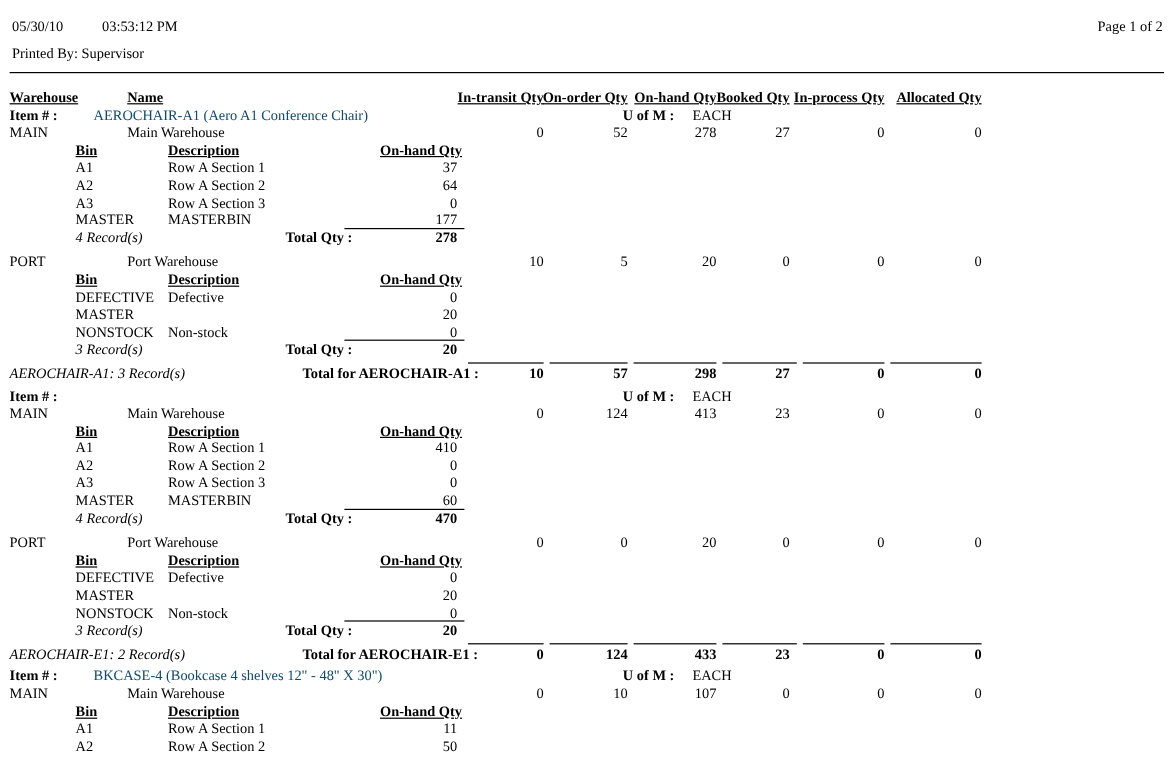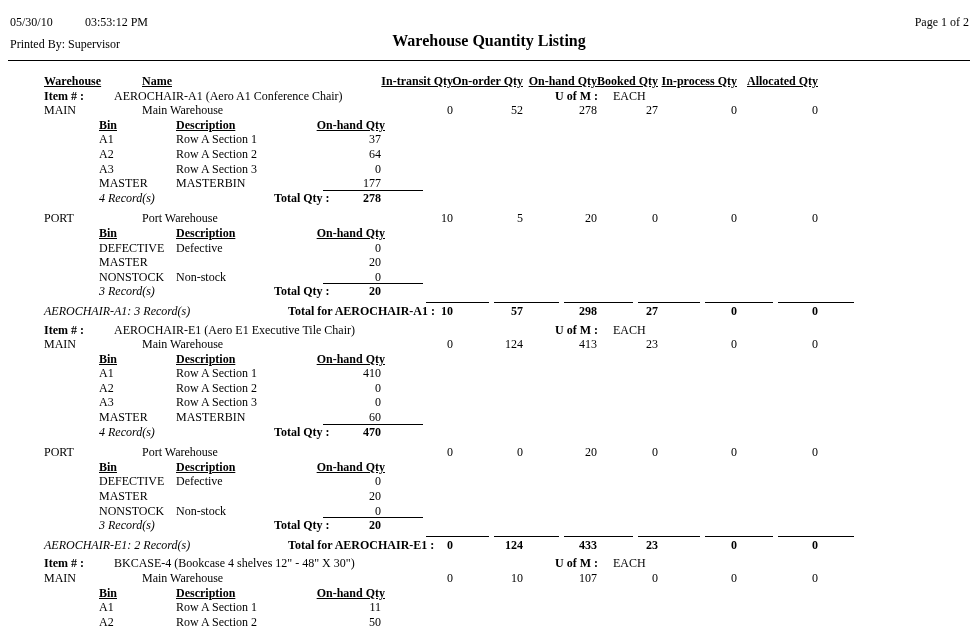--- a/index.html
+++ b/index.html
@@ -7,44 +7,43 @@
   .page {
     position:relative; width:978px; height:631px; overflow:hidden;
     background:#fff; color:#000;
     font-family:"Liberation Serif", serif; font-size:12px;
   }
   .abs { position:absolute; white-space:pre; }
   .center { left:0; right:0; text-align:center; }
   .b { font-weight:bold; }
   .i { font-style:italic; }
   .hdr { font-weight:bold; text-decoration:underline; }
-  .blue { color:#000000;font-family:Liberation Serif, serif; }
+  .blue { color:#0c4a6e;font-family:Liberation Serif, serif; }
   .rule { position:absolute; left:8px; right:8px; top:60px; border-top:1px solid #000; height:0; }
-  #report-body { position:absolute; top:74px; left:0; width:978px;padding-left:36px; }
+  #report-body { position:absolute; top:74px; left:0; width:978px; }
   .row { position:relative; height:14.6px; }
   .g6 { margin-top:6px; } .g5 { margin-top:5px; } .g4 { margin-top:4px; }
   .cell { position:absolute; top:0; white-space:pre; }
   
   .x8{left:8px} .x63{left:63px} .x78{left:78px} .x106{left:106px}
   .x140{left:140px} .x238{left:238px} .x252{left:252px}
   .x519{left:519px} .x577{left:577px}
   
   .q0{right:525px} .q1{right:455px} .q2{right:381px}
   .q3{right:320px} .q4{right:241px} .q5{right:160px}
   .bq{right:597px} .bqh{right:593px}
   .hline { position:absolute; height:0; border-top:1px solid #000; top:-1px; }
 </style>
 </head>
 <body>
 
 <div class="page">
   <span class="abs" style="left:10px; top:15px">05/30/10</span>
   <span class="abs" style="left:85px; top:15px">03:53:12 PM</span>
   <span class="abs" style="left:10px; top:37px">Printed By: Supervisor</span>
-  <span class="abs center b" style="top:32px; font-size:16px">Warehouse Quantity Listing</span>
   <span class="abs" style="right:9px; top:15px">Page 1 of 2</span>
   <div class="rule"></div>
   <div id="report-body">
       <div class="row">
         <span class="cell hdr x8">Warehouse</span>
         <span class="cell hdr x106">Name</span>
         <span class="cell hdr q0">In-transit Qty</span>
         <span class="cell hdr q1">On-order Qty</span>
         <span class="cell hdr q2">On-hand Qty</span>
         <span class="cell hdr q3">Booked Qty</span>
@@ -145,21 +144,20 @@
         <span class="cell b x252">Total for AEROCHAIR-A1 :</span>
         <span class="cell b q0">10</span>
         <span class="cell b q1">57</span>
         <span class="cell b q2">298</span>
         <span class="cell b q3">27</span>
         <span class="cell b q4">0</span>
         <span class="cell b q5">0</span>
       </div>
       <div class="row g4">
         <span class="cell b x8">Item # :</span>
-        <span class="cell blue x78">AEROCHAIR-E1 (Aero E1 Executive Tile Chair)</span>
         <span class="cell b x519">U of M :</span>
         <span class="cell x577">EACH</span>
       </div>
       <div class="row">
         <span class="cell x8">MAIN</span>
         <span class="cell x106">Main Warehouse</span>
         <span class="cell q0">0</span>
         <span class="cell q1">124</span>
         <span class="cell q2">413</span>
         <span class="cell q3">23</span>

